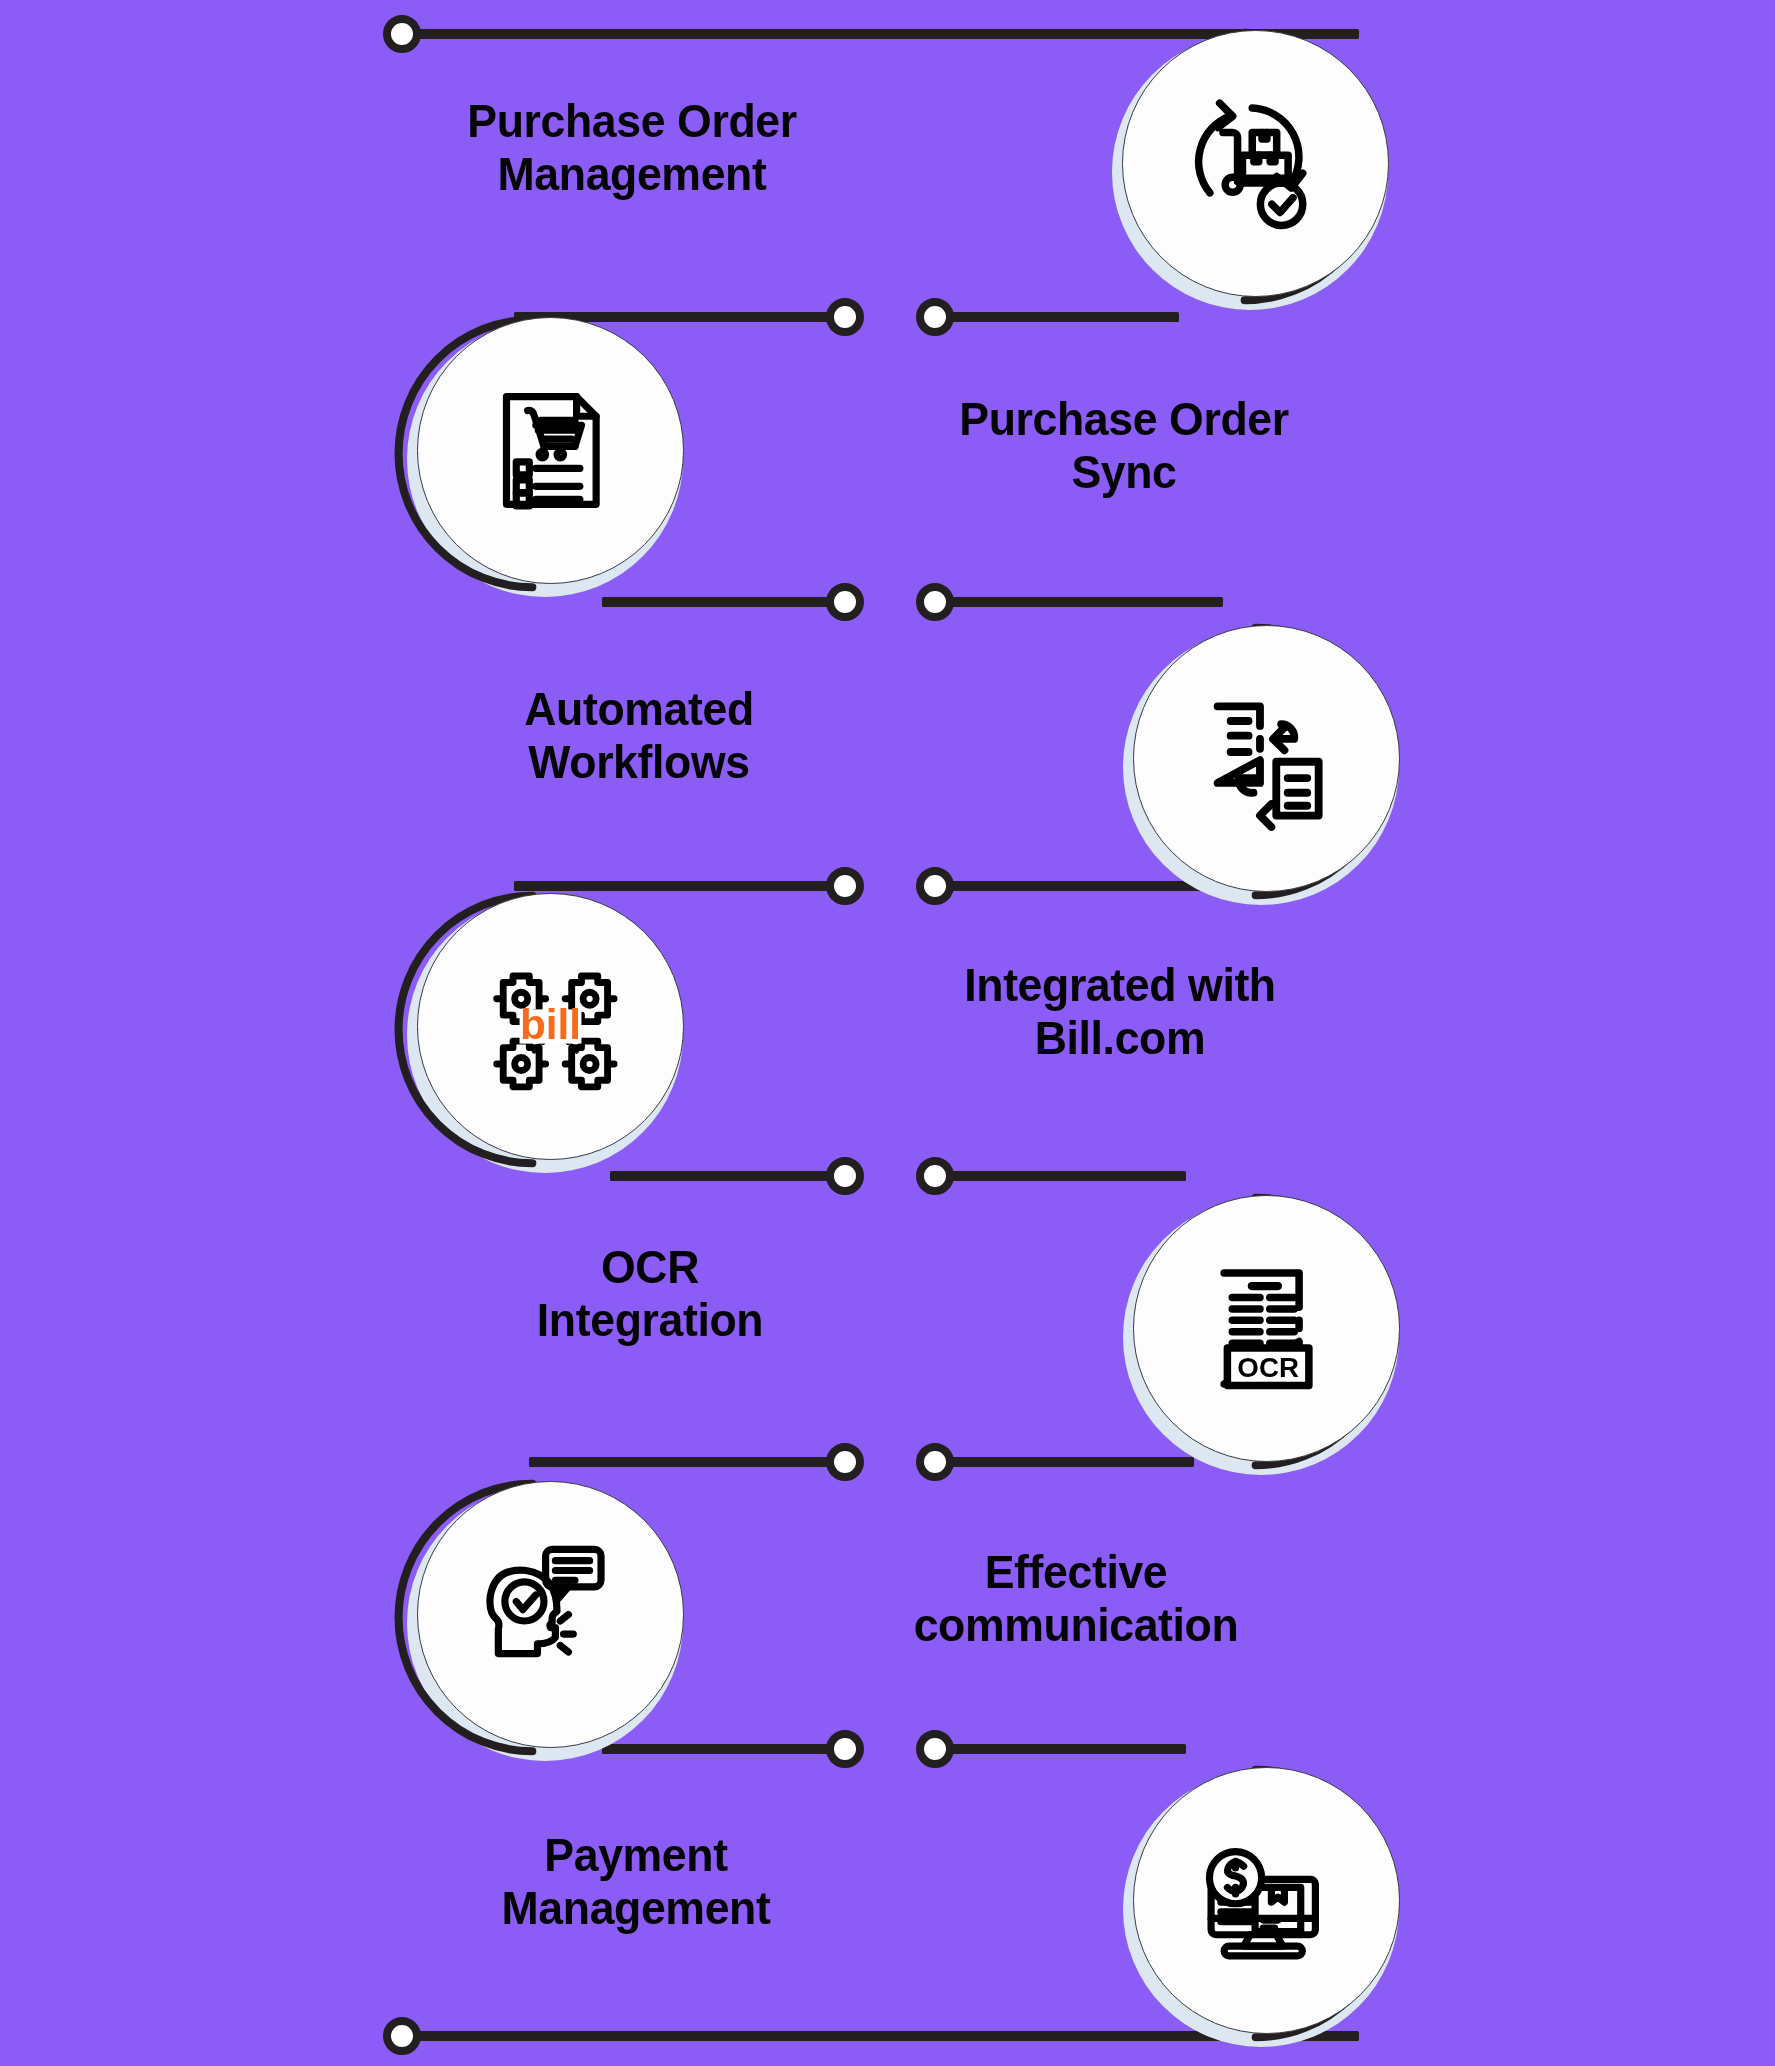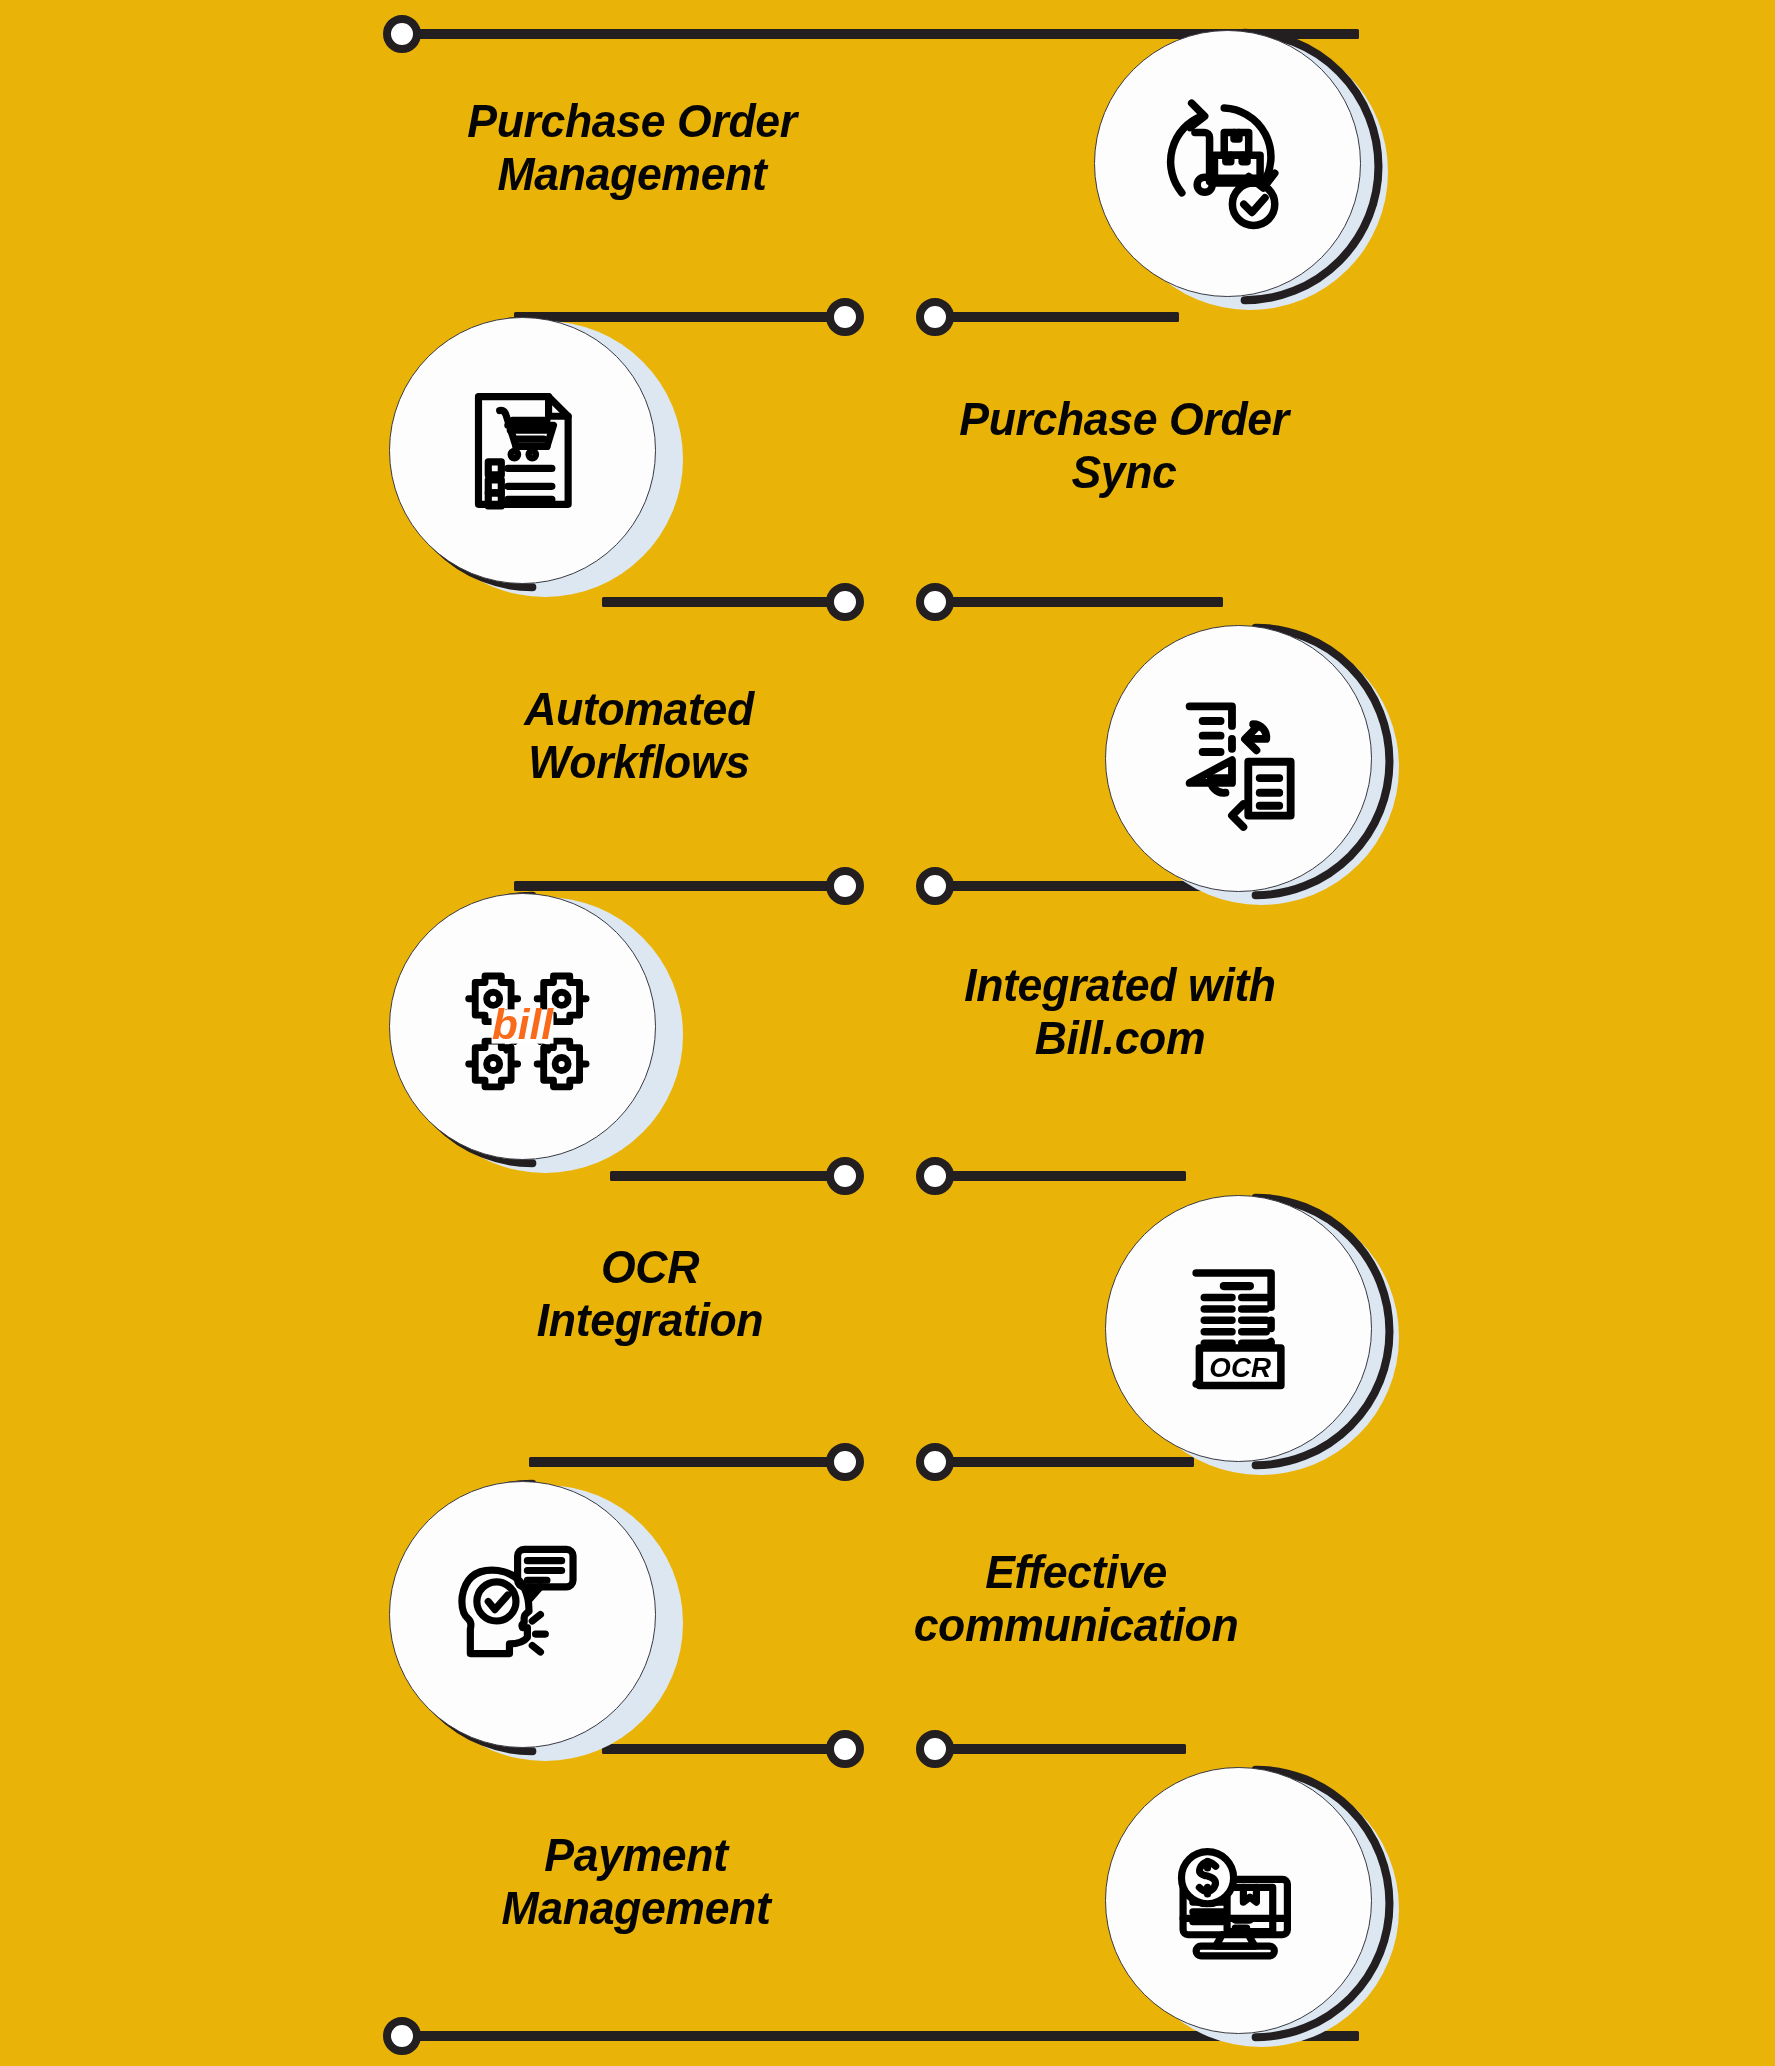--- a/index.html
+++ b/index.html
@@ -4,23 +4,22 @@
 <style>
   html,body{margin:0;padding:0;background:#ffffff;}
   body{
     font-family:"Liberation Sans", sans-serif;
     -webkit-font-smoothing:antialiased;
   }
   #stage{
     position:relative;
     width:1775px;
     height:2066px;
-    background:#eab308;
+    background:#8b5cf6;
     overflow:hidden;
-    font-style:italic;
   }
 
   
   .rail{
     position:absolute;
     height:10.3px;
     background:#231f20;
     border-radius:1.5px;
   }
   .node{
@@ -47,21 +46,21 @@
     background:#dce7f1;
   }
   .circle-arc{
     position:absolute;
     left:0;top:0;
     width:294px;height:294px;
     z-index:2;
   }
   .circle-face{
     position:absolute;
-    left:0;top:11.8px;
+    left:28px;top:11.8px;
     width:267px;height:267px;
     border-radius:50%;
     background:#fdfdfd;
     border:1.5px solid #3a3a42;
     box-sizing:border-box;
     z-index:3;
     display:flex;align-items:center;justify-content:center;
   }
   .glyph{
     width:163px;height:163px;

